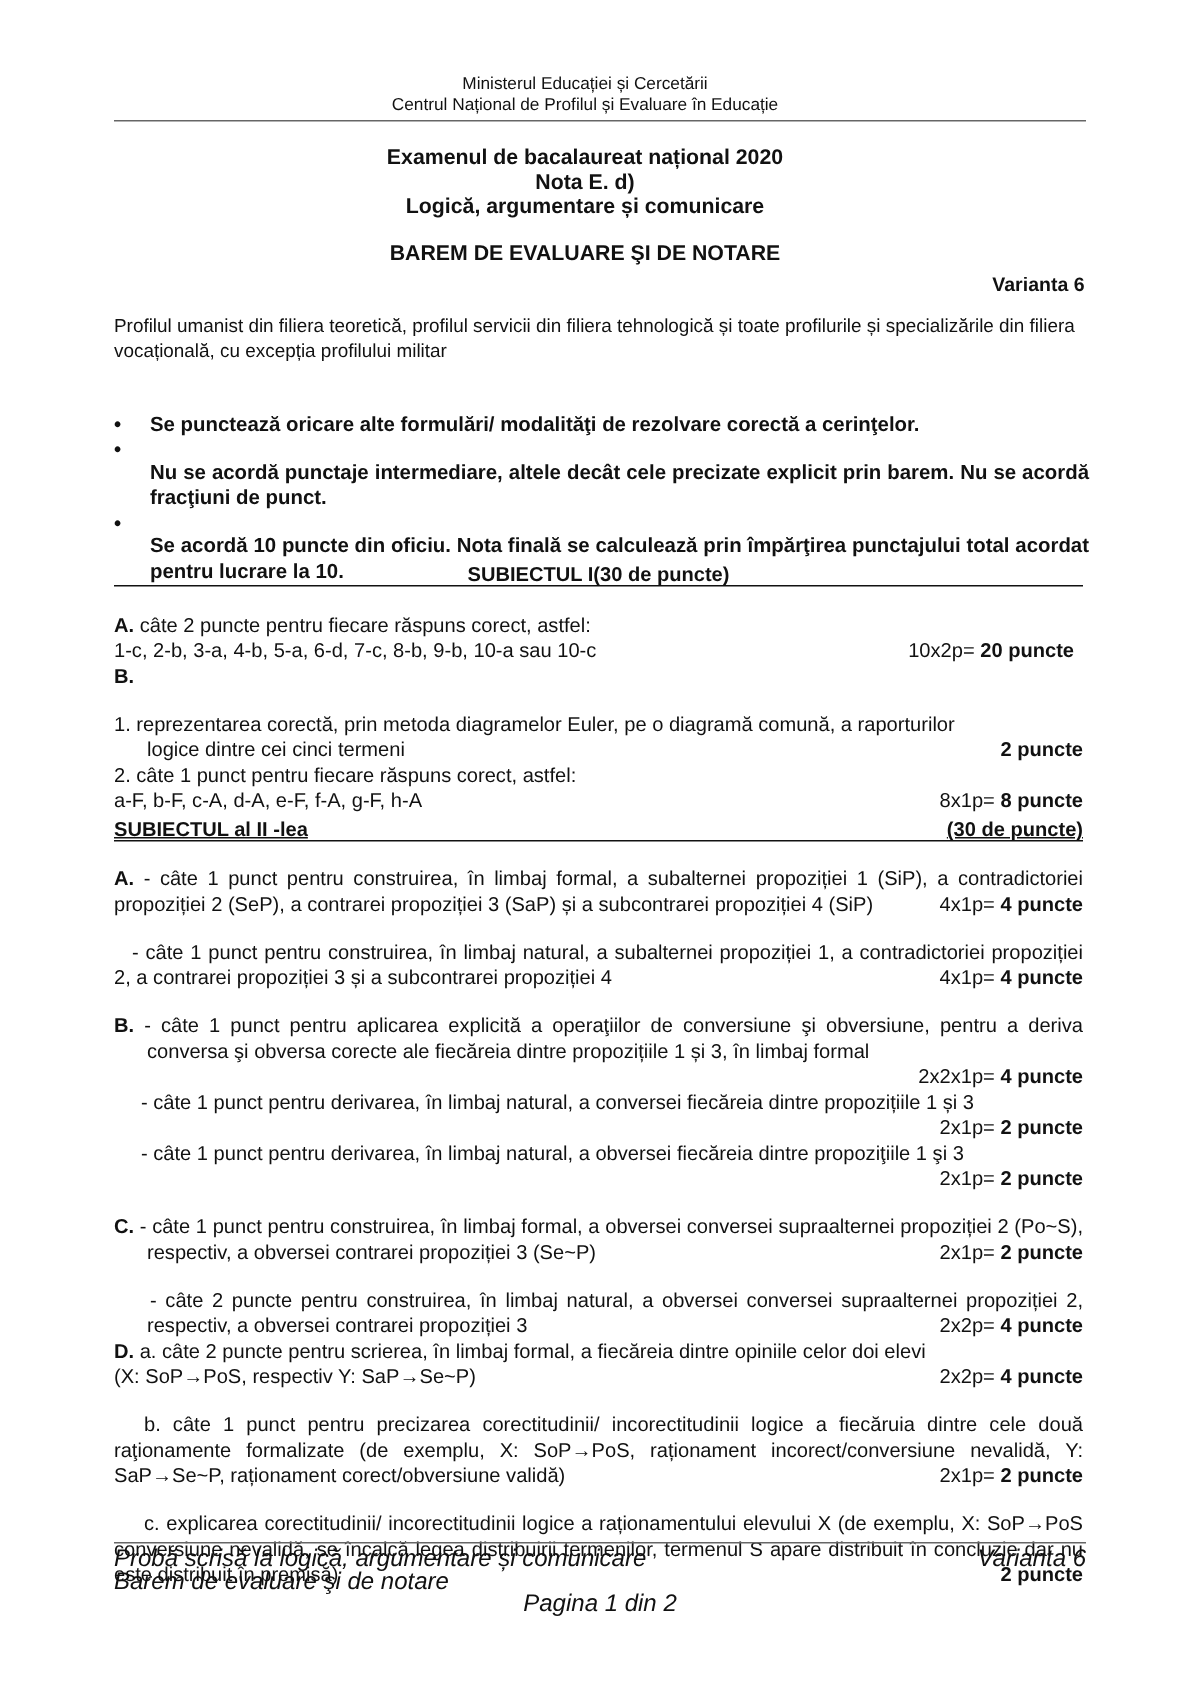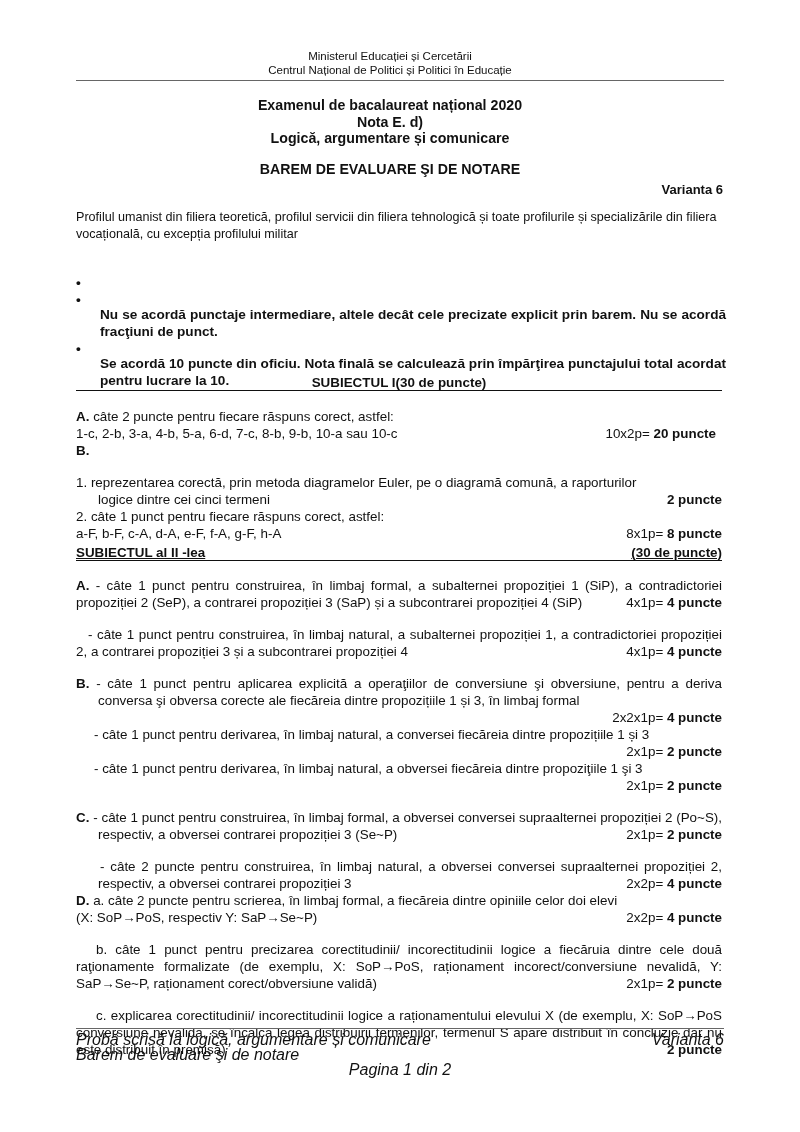--- a/index.html
+++ b/index.html
@@ -26,37 +26,38 @@
   .ind { padding-left: 22px; }
   .pts { white-space: nowrap; }
   b { font-weight: bold; }
   .footer { left: 76px; width: 648px; font-size: 16px; line-height: 15px; font-style: italic; }
 </style>
 </head>
 <body>
 
 <div class="abs center hdr" style="top:49px;">
   <div>Ministerul Educației și Cercetării</div>
-  <div>Centrul Național de Politici și Politici în Educație</div>
+  <div>Centrul Național de Profilul și Evaluare în Educație</div>
 </div>
 <div class="hr" style="top:80px;"></div>
 
 <div class="abs center title" style="top:97px;">
   <div>Examenul de bacalaureat național 2020</div>
   <div>Nota E. d)</div>
   <div>Logică, argumentare și comunicare</div>
 </div>
 <div class="abs center barem" style="top:161px;">BAREM DE EVALUARE ŞI DE NOTARE</div>
 <div class="abs varianta" style="top:182px;">Varianta 6</div>
 
 <div class="abs para" style="top:209px;">Profilul umanist din filiera teoretică, profilul servicii din filiera tehnologică și toate profilurile și specializările din filiera vocațională, cu excepția profilului militar</div>
 
 <div class="abs bullets" style="top:274px;">
   <div class="b">
       <span class="dot">•</span>
+      <span>Se punctează oricare alte formulări/ modalităţi de rezolvare corectă a cerinţelor.</span>
     </div>
   <div class="b">
       <span class="dot">•</span>
       <span class="just">Nu se acordă punctaje intermediare, altele decât cele precizate explicit prin barem. Nu se acordă fracţiuni de punct.</span>
     </div>
   <div class="b">
       <span class="dot">•</span>
       <span class="just">Se acordă 10 puncte din oficiu. Nota finală se calculează prin împărţirea punctajului total acordat pentru lucrare la 10.</span>
     </div>
 </div>

